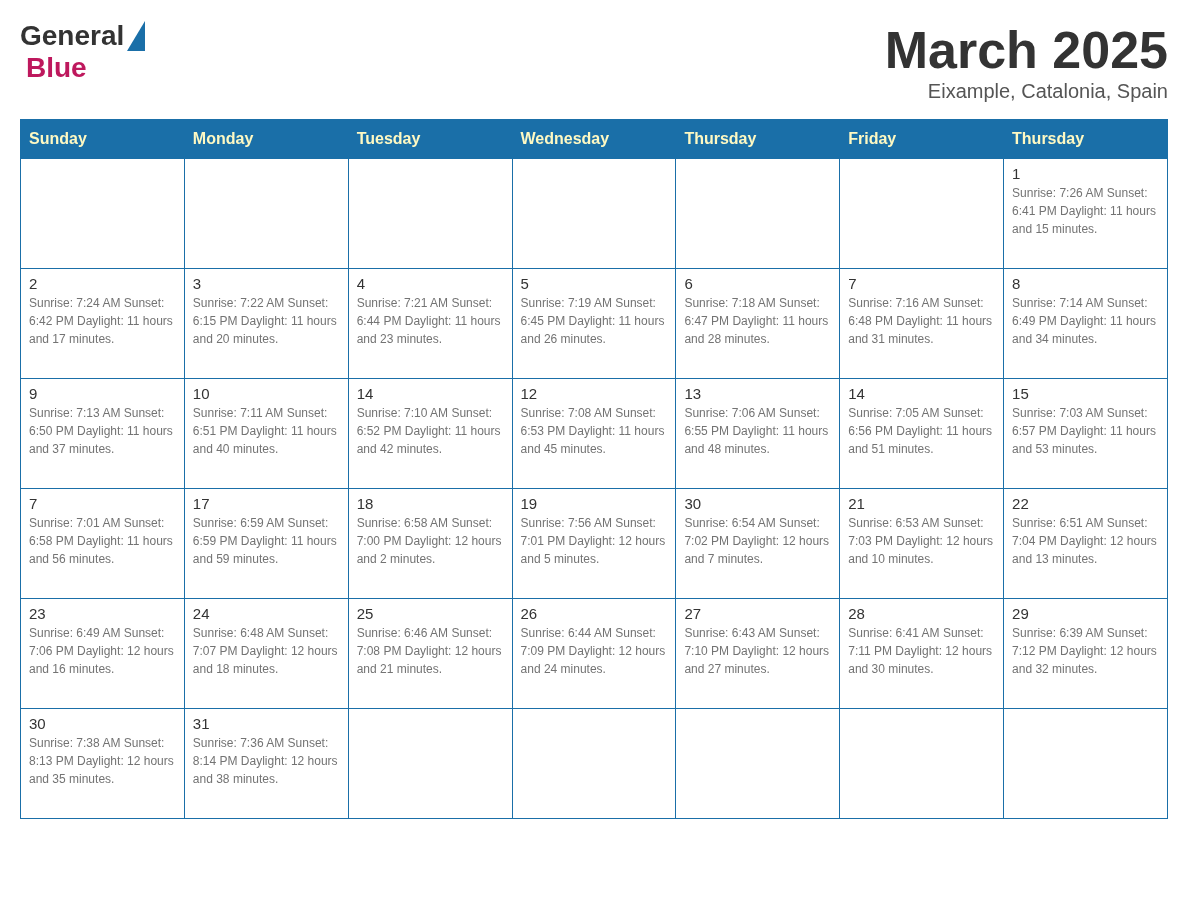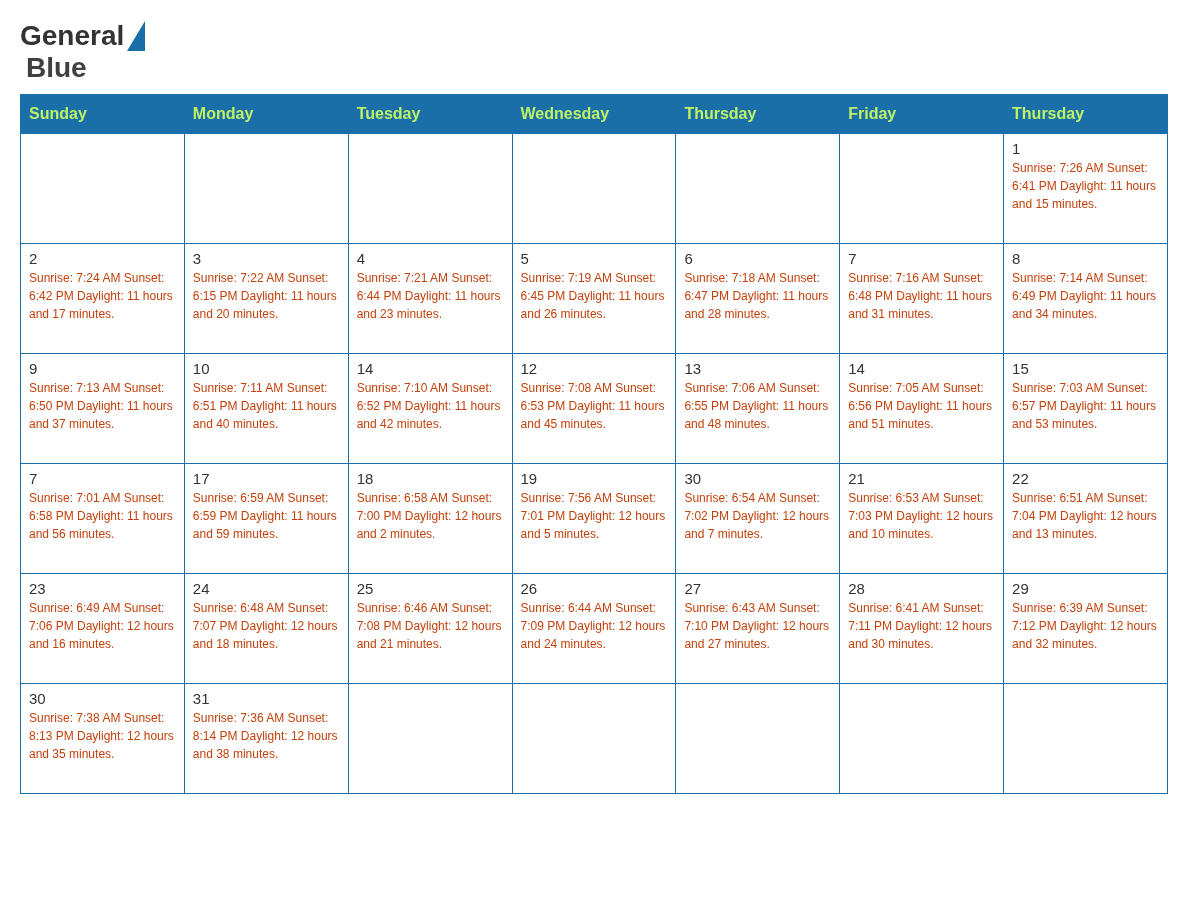--- a/index.html
+++ b/index.html
@@ -7,21 +7,21 @@
       font-family: Arial, sans-serif;
       background: #fff;
       padding: 20px;
       width: 1188px;
       min-height: 918px;
     }
     .header {
       display: flex;
       justify-content: space-between;
       align-items: flex-start;
-      margin-bottom: 10px;
+      margin-bottom: 16px;
     }
     .logo {
       display: flex;
       flex-direction: column;
       align-items: flex-start;
     }
     .logo-top {
       display: flex;
       align-items: center;
     }
@@ -34,21 +34,21 @@
       width: 0;
       height: 0;
       border-left: 18px solid transparent;
       border-right: 0px solid transparent;
       border-bottom: 30px solid #1a6fa8;
       margin-left: 3px;
     }
     .logo-blue {
       font-size: 28px;
       font-weight: bold;
-      color: #404040;
+      color: #be185d;
       margin-left: 2px;
     }
     .title-area {
       text-align: right;
     }
     .month-title {
       font-size: 52px;
       font-weight: bold;
       color: #333;
     }
@@ -56,21 +56,21 @@
       font-size: 20px;
       color: #555;
     }
     .calendar {
       width: 100%;
       border-collapse: collapse;
       margin-top: 10px;
     }
     .calendar th {
       background-color: #1a6fa8;
-      color: #bef264;
+      color: #fef9c3;
       padding: 10px 8px;
       text-align: left;
       font-size: 16px;
       border: 1px solid #1a6fa8;
     }
     .calendar td {
       border: 1px solid #1a6fa8;
       vertical-align: top;
       padding: 6px 8px;
       width: calc(100% / 7);
@@ -78,40 +78,44 @@
       height: 110px;
     }
     .day-num {
       font-size: 15px;
       color: #333;
       font-weight: normal;
       margin-bottom: 2px;
     }
     .day-info {
       font-size: 12px;
-      color: #c2410c;
+      color: #737373;
       line-height: 1.5;
     }
     .empty-cell {
       background: #fff;
     }
   </style>
 </head>
 <body>
 
 <div class="header">
   <div class="logo">
     <div class="logo-top">
       <span class="logo-general">General</span>
       <div class="logo-triangle"></div>
     </div>
     <div style="margin-left:4px;">
       <span class="logo-blue">Blue</span>
     </div>
   </div>
+  <div class="title-area">
+    <div class="month-title">March 2025</div>
+    <div class="location">Eixample, Catalonia, Spain</div>
+  </div>
 </div>
 
 <table class="calendar">
   <thead>
     <tr>
     <th>Sunday</th>
         <th>Monday</th>
         <th>Tuesday</th>
         <th>Wednesday</th>
         <th>Thursday</th>

